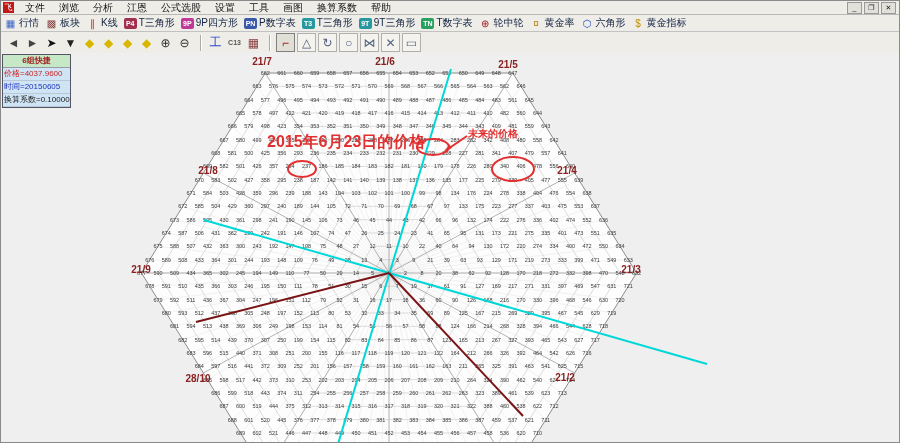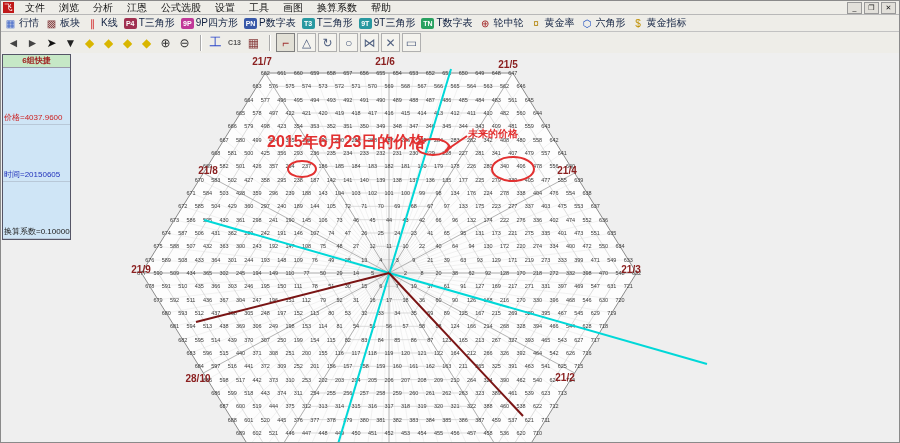--- a/index.html
+++ b/index.html
@@ -34,21 +34,21 @@
   .dt-divider{width:1px;height:16px;background:#aaa;border-right:1px solid #fff;margin:0 5px;}
   .dt-small{font-size:7px;font-weight:bold;}
   
   .chart-area{position:absolute;left:0;top:52px;width:900px;height:391px;background:#efefef;}
   #hex-svg{position:absolute;left:0;top:0;}
   
   .side-panel{position:absolute;left:1px;top:1px;width:67px;border:1px solid #556;
               font-size:8px;line-height:12px;z-index:5;background:#cfe5f6;}
   .sp-title{background:#c6e8c6;color:#a02020;font-weight:bold;text-align:center;
             border-bottom:1px solid #99a;height:12px;}
-  .sp-row{border-bottom:1px solid #b8c8d8;padding-left:1px;height:12px;white-space:nowrap;overflow:hidden;margin-top:44px;}
+  .sp-row{border-bottom:1px solid #b8c8d8;padding-left:1px;height:12px;white-space:nowrap;overflow:hidden;}
   
   .spoke-label{position:absolute;transform:translate(-50%,-50%);color:#8b2020;
                font-weight:bold;font-size:10px;z-index:4;}
   .anno{position:absolute;color:#e23030;font-weight:bold;z-index:4;white-space:nowrap;
         font-family:"Liberation Sans",sans-serif;}
 </style>
 </head>
 <body>
 
 <div class="menubar">

